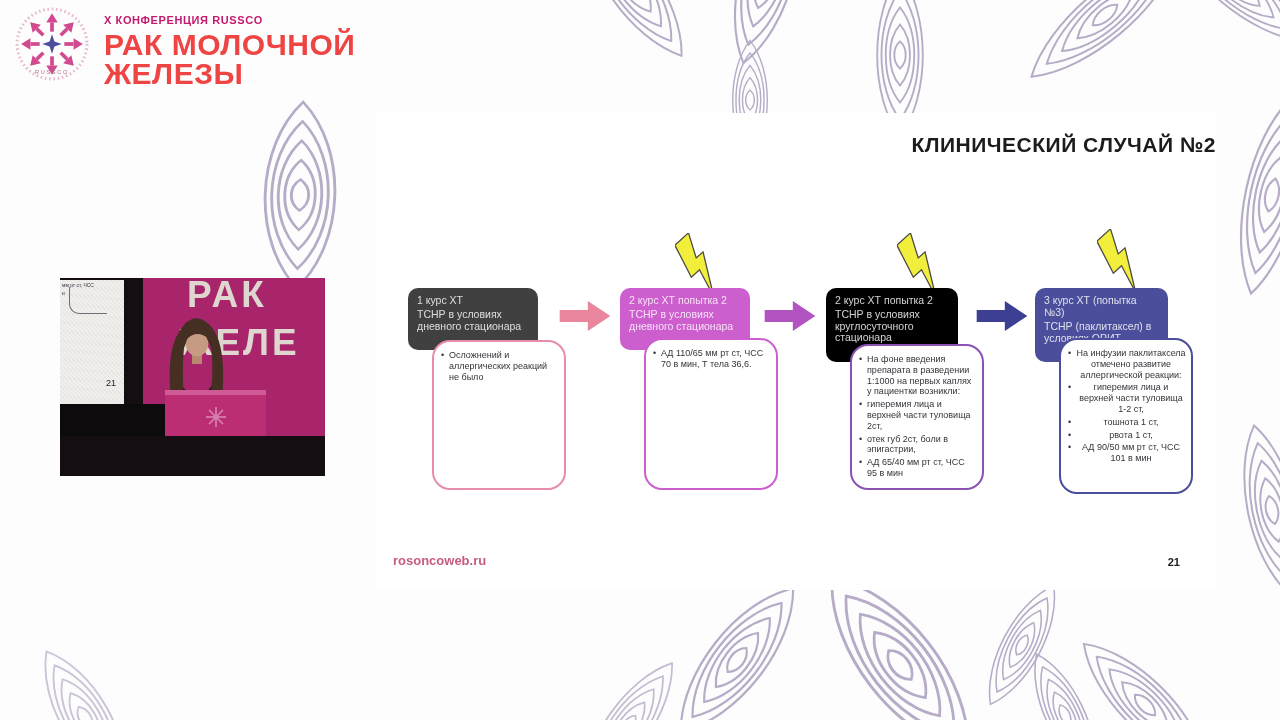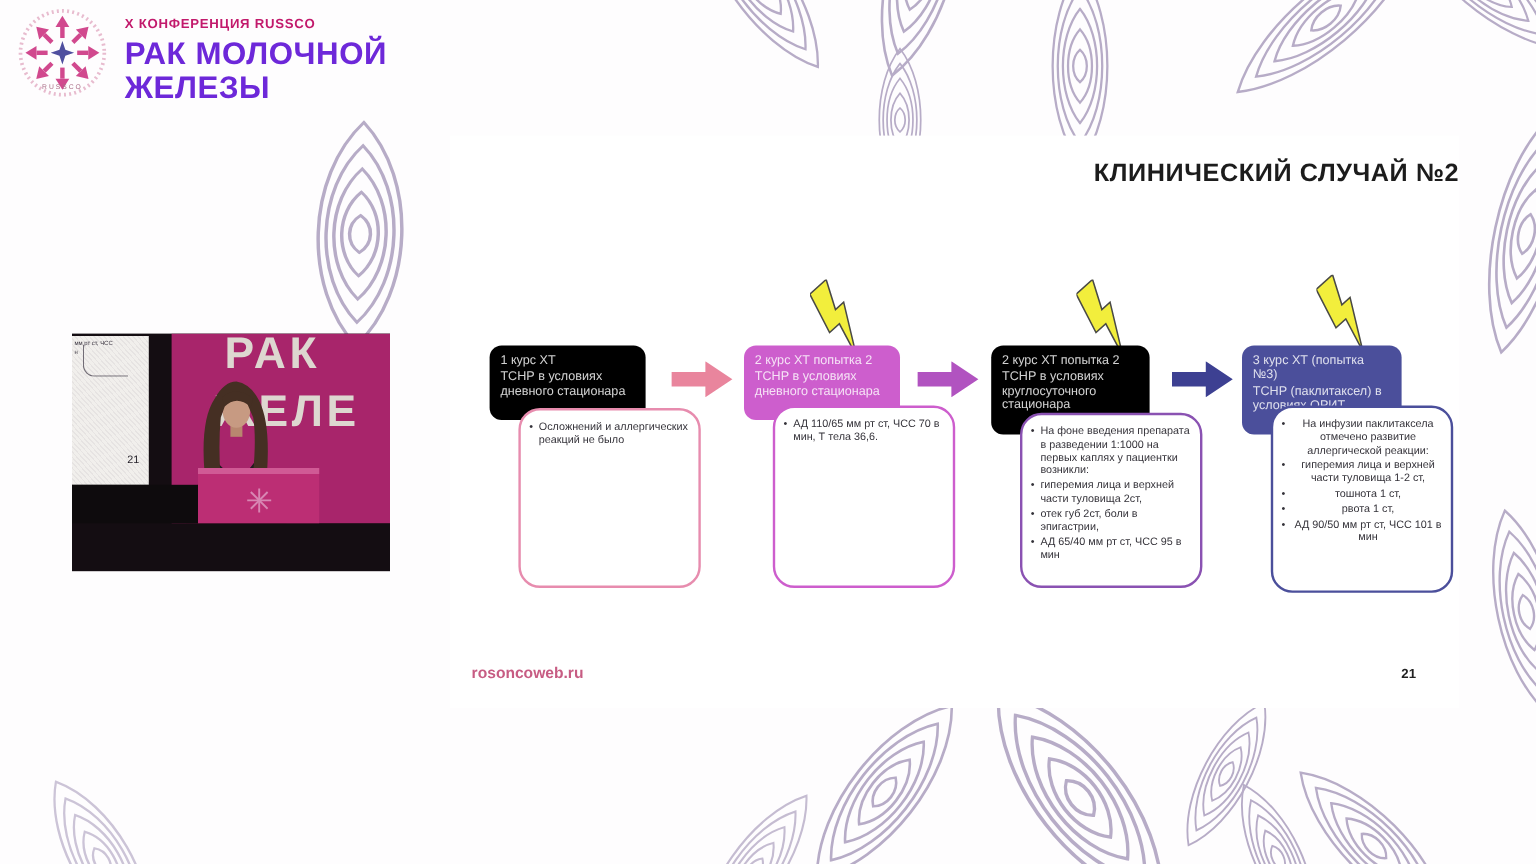--- a/index.html
+++ b/index.html
@@ -9,21 +9,21 @@
 
   
   .bg-pattern { position:absolute; left:0; top:0; width:1280px; height:720px;
                 color:#b7acc7; z-index:0; }
 
   
   .brand { position:absolute; left:14px; top:6px; z-index:3; display:flex; align-items:flex-start; }
   .brand-logo { width:76px; height:76px; }
   .brand-text { margin-left:14px; padding-top:8px; }
   .brand-conf { font-size:11px; font-weight:bold; letter-spacing:.6px; color:#c21a6c; margin-bottom:4px; }
-  .brand-title { font-size:26px; line-height:29px; font-weight:600; letter-spacing:.5px; color:#6d28d9; }
+  .brand-title { font-size:30px; line-height:29px; font-weight:600; letter-spacing:.5px; color:#ef4444; }
 
   
   .video { position:absolute; left:60px; top:278px; width:265px; height:198px;
            background:#140d12; z-index:2; overflow:hidden; }
   .v-screen { position:absolute; left:0; top:2px; width:64px; height:124px; background:#f1efec; }
   .v-screen::after { content:""; position:absolute; inset:0;
            background:repeating-linear-gradient(48deg, rgba(60,40,70,.06) 0 1px, transparent 1px 3px); }
   .v-screen-line1 { position:absolute; left:2px; top:3px; font-size:8px; transform:scale(.62);
            transform-origin:0 0; color:#3a3440; white-space:nowrap; }
   .v-screen-line2 { position:absolute; left:2px; top:11px; font-size:8px; transform:scale(.62);
@@ -48,21 +48,21 @@
   .slide-title { position:absolute; left:0; top:20px; width:100%; text-align:right;
            font-size:21px; font-weight:800; letter-spacing:.5px; color:#1c1c1c; }
   .flow { position:absolute; left:0; top:175px; width:100%; height:210px; }
   .step { position:absolute; top:0; width:190px; }
   .s0 { left:33px; }  .s1 { left:245px; }  .s2 { left:451px; }  .s3 { left:660px; }
   .step-header { position:absolute; left:0; top:0; width:130px; min-height:56px;
            border-radius:10px; padding:6px 8px 18px 9px; color:rgba(255,255,255,.82); }
   .s2 .step-header { width:132px; } .s3 .step-header { width:133px; }
   .sh1 { font-size:10.5px; margin-bottom:3px; }
   .sh2 { font-size:10.5px; line-height:11.6px; }
-  .step-body { position:absolute; left:24px; width:152px; background:#ffffff;
+  .step-body { position:absolute; left:24px; width:134px; background:#ffffff;
            border:2px solid #999; border-radius:18px; padding:8px 5px 6px 6px; }
   .s0 .step-body { top:52px; height:150px; }
   .s1 .step-body { top:50px; height:152px; }
   .s2 .step-body { top:56px; height:146px; }
   .s3 .step-body { top:50px; height:156px;text-align:center; }
   .step-body ul { list-style:none; }
   .step-body li { position:relative; font-size:9px; line-height:10.8px; color:#35333a;
            padding-left:9px; margin-bottom:2px; }
   .step-body li::before { content:"\2022"; position:absolute; left:1px; top:0; color:#35333a; }
   .flow-arrow { position:absolute; width:54px; height:30px; }
@@ -174,21 +174,21 @@
     <svg class="bolt bolt3" viewBox="0 0 40 72">
       <polygon points="14,0 34,0 22,26 32,26 8,70 16,38 4,38" stroke="#4a4a46" stroke-width="1.4" transform="rotate(-42 20 36)" fill="#f2ee3c"></polygon>
     </svg>
     <svg class="bolt bolt4" viewBox="0 0 40 72">
       <polygon points="14,0 34,0 22,26 32,26 8,70 16,38 4,38" stroke="#4a4a46" stroke-width="1.4" transform="rotate(-42 20 36)" fill="#f2ee3c"></polygon>
     </svg>
 
     <div class="flow">
 
       <div class="step s0">
-        <div class="step-header" style="background-color: #000000;">
+        <div class="step-header" style="background-color: #404040;">
           <div class="sh1">1 курс ХТ</div>
           <div class="sh2">ТСНР в условиях дневного стационара</div>
         </div>
         <div class="step-body" style="border-color: rgb(231, 140, 174);">
           <ul>
             <li>Осложнений и аллергических реакций не было</li>
           </ul>
         </div>
       </div>
 

